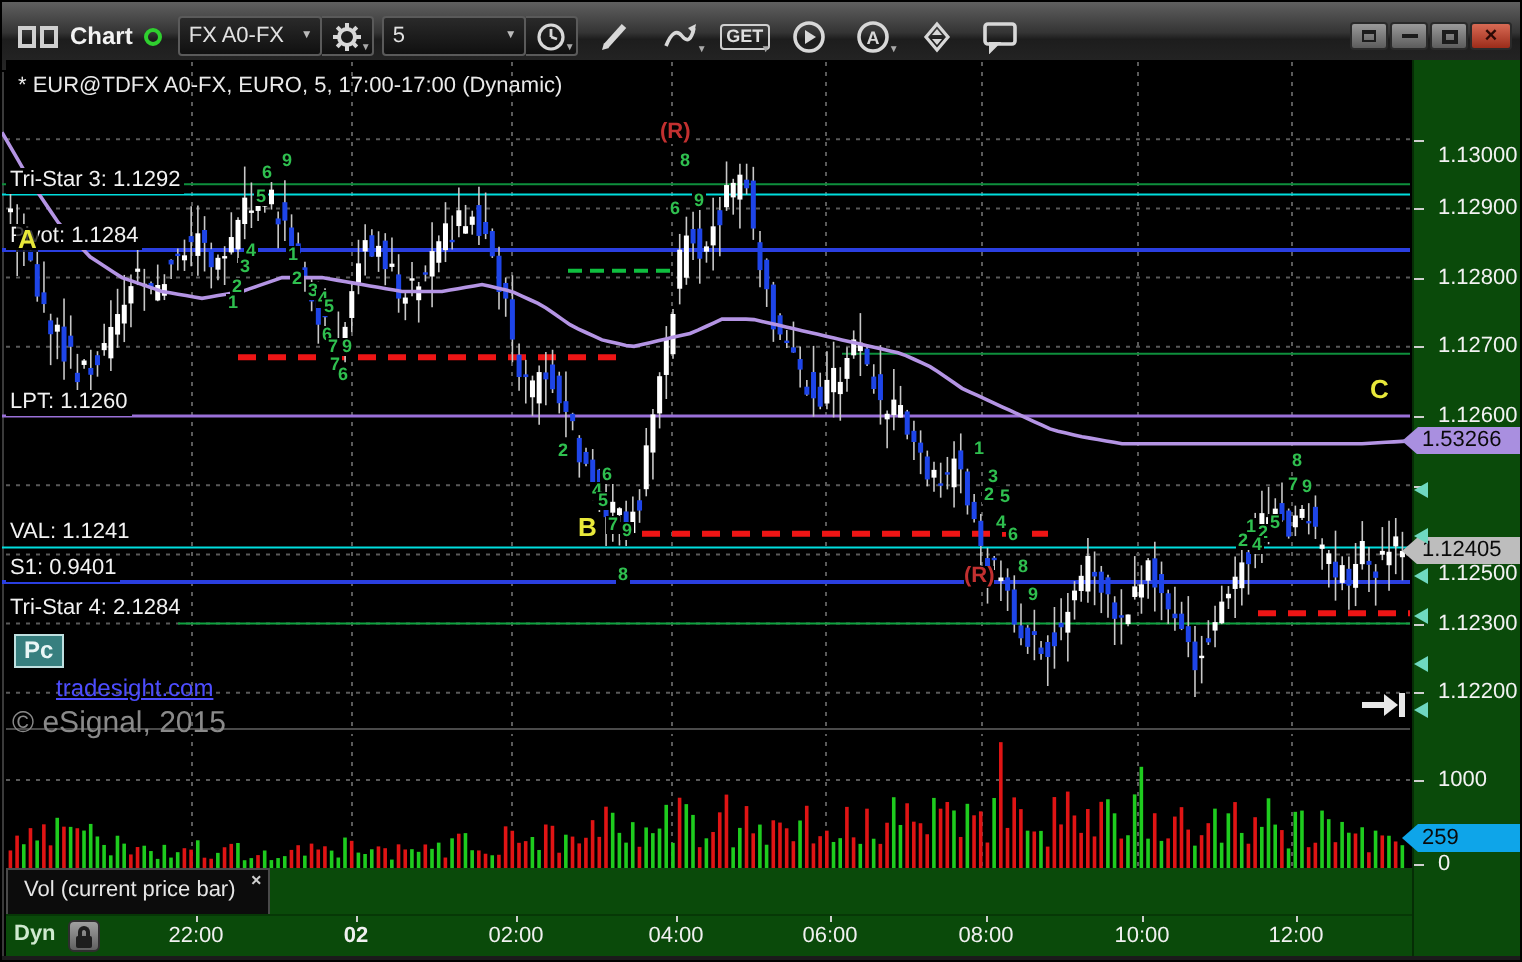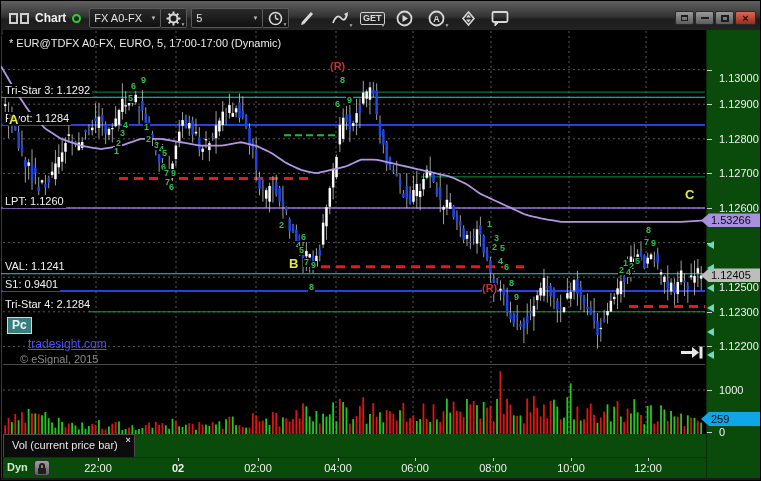--- a/index.html
+++ b/index.html
@@ -59,21 +59,21 @@
   .time-tick{position:absolute;top:0;width:1px;height:3px;background:#cfcfcf;}
   
   .hdr{position:absolute;left:8px;top:36px;color:#eaeaea;font-size:11px;}
   .lbl{position:absolute;color:#f2f2f2;font-size:11px;background:#000;padding:0 2px;line-height:13px;white-space:nowrap;}
   .letter{position:absolute;color:#e8e83a;font-size:13px;font-weight:bold;background:rgba(0,0,0,.75);line-height:13px;padding:0 1px;}
   .rmark{position:absolute;color:#c23030;font-size:11px;font-weight:bold;background:#000;line-height:11px;}
   .tdnum{position:absolute;color:#2fbf4f;font-size:9px;font-weight:bold;background:#000;line-height:9px;padding:0 1px;}
   .pcbadge{position:absolute;left:6px;top:316px;background:#377f7f;border:1px solid #bfe0e0;
     color:#eaf6f6;font-size:12px;font-weight:bold;padding:0 4px;line-height:15px;}
   .sitelink{position:absolute;left:3px;top:336px;color:#4d4dff;font-size:12px;text-decoration:underline;margin-left:24px;}
-  .copyright{position:absolute;left:19px;top:352px;color:#8a8a8a;font-size:11px;}
+  .copyright{position:absolute;left:5px;top:352px;color:#8a8a8a;font-size:15px;}
   
   .ax-tick-label{position:absolute;left:12px;color:#f2f2f2;font-size:11px;line-height:12px;}
   .ax-tick{position:absolute;left:0;width:5px;height:1px;background:#cfcfcf;}
   .ax-tag{position:absolute;left:-6px;height:14px;color:#0a0a0a;font-size:11px;line-height:14px;
     padding-left:10px;width:60px;clip-path:polygon(0 50%,8px 0,100% 0,100% 100%,8px 100%);}
   .ax-arrow{position:absolute;left:0px;width:7px;height:8px;background:#6fd8c0;
     clip-path:polygon(100% 0,100% 100%,0 50%);}
   .jumpbtn{position:absolute;left:678px;top:343px;width:24px;height:17px;}
   svg.chartsvg{position:absolute;left:0;top:29px;}
 </style>

